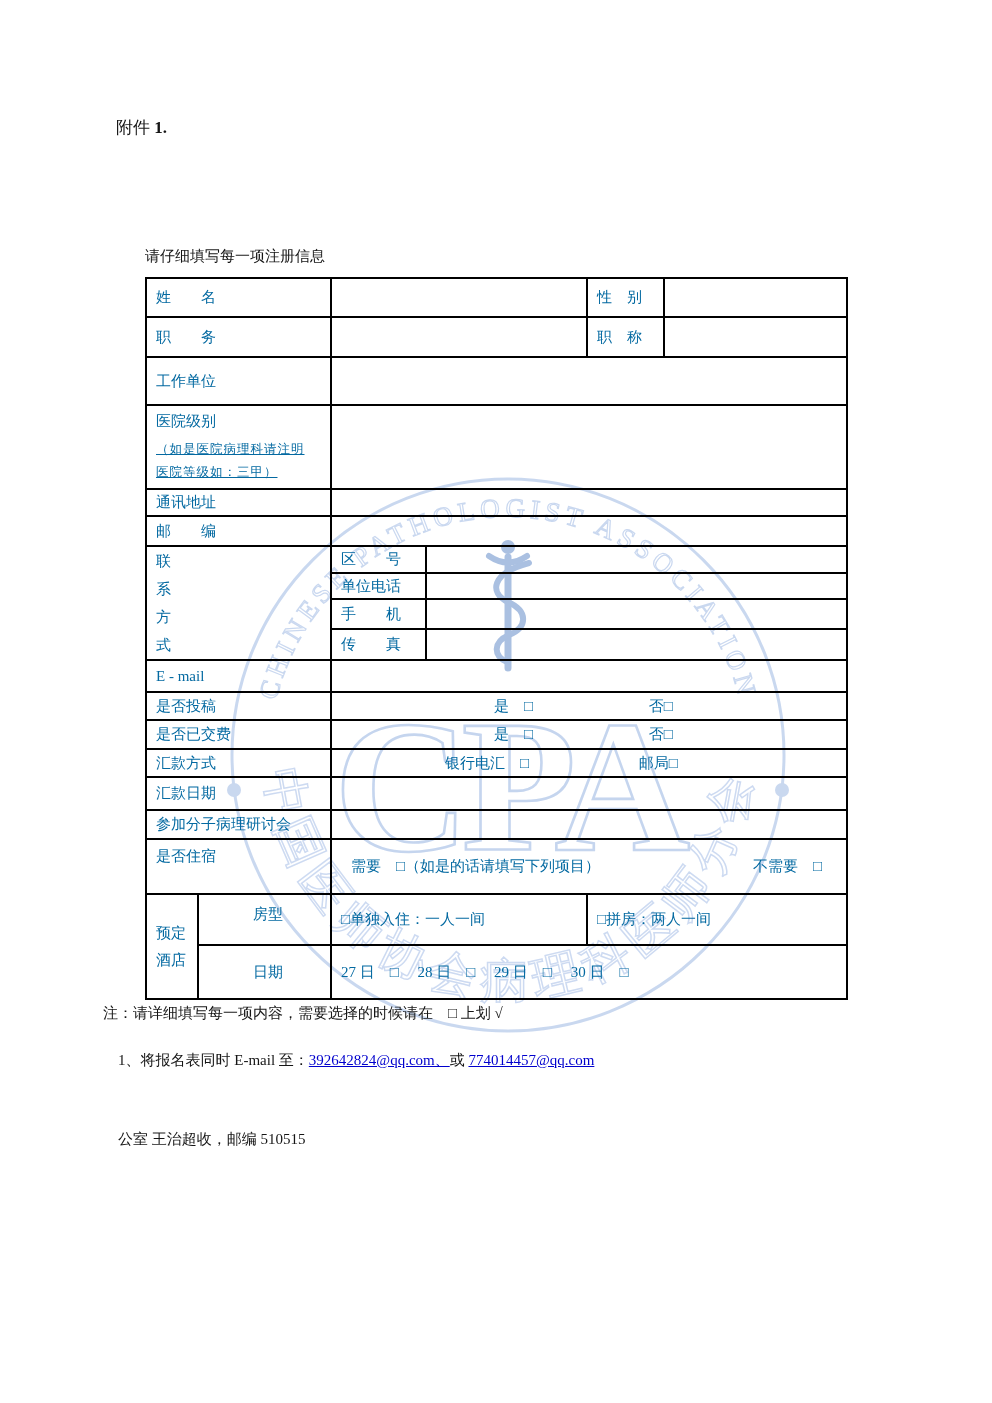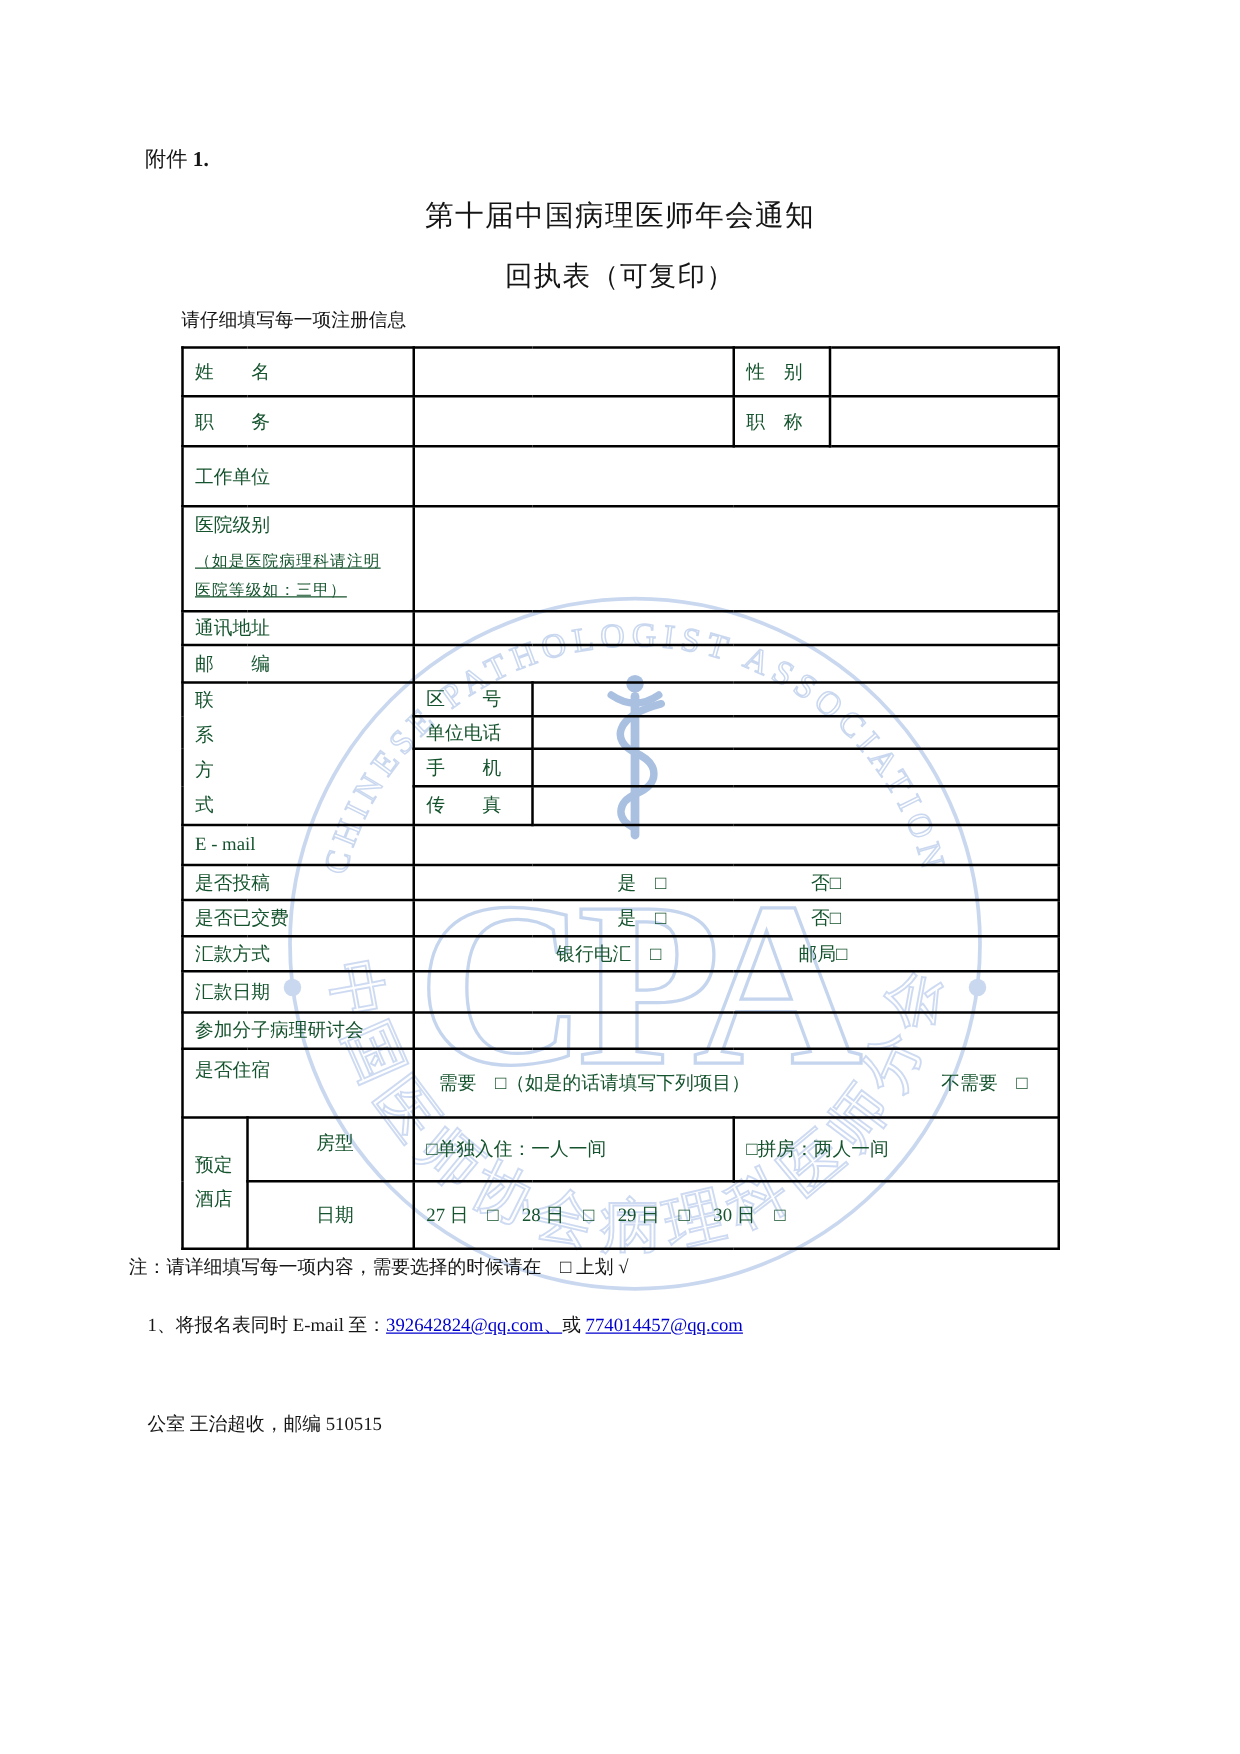--- a/index.html
+++ b/index.html
@@ -22,21 +22,21 @@
   #f2{left:118px;top:1090px;font-size:15px;}
   #f3{left:118px;top:1130px;font-size:15px;}
   #f2 .b2{font-weight:bold;font-size:16.5px;}
   a.lnk{color:#0000cd;text-decoration:underline;}
   
   #regtable{
     position:absolute;left:145px;top:277px;width:701px;
     border-collapse:collapse;table-layout:fixed;background:transparent;
   }
   #regtable td{
-    border:2px solid #000;font-size:15px;color:#14532d;
+    border:2px solid #000;font-size:15px;color:#0369a1;
     padding:0 2px 0 9px;vertical-align:middle;overflow:hidden;
   }
   td.lab{padding-left:10px;}
   td.cc{text-align:center;padding:0;}
   td.hosp{vertical-align:middle;line-height:21px;padding-top:2px;}
   td.hosp .hl{font-size:15px;margin-bottom:6px;}
   td.hosp .sub{font-size:12.5px;letter-spacing:1px;line-height:23px;text-decoration:underline;}
   td.vlab{vertical-align:middle;padding-left:36px;}
   td.vlab span{display:block;line-height:28px;font-size:15px;}
   td.opt span{display:inline-block;}
@@ -77,22 +77,20 @@
       <path d="M 321,108 C 283,118 281,138 300,147 C 320,156 320,172 301,180 C 285,187 285,201 299,207" stroke-width="6"></path>
     </g>
     <circle cx="26" cy="335" r="7" fill="#c7d6ef"></circle>
     <circle cx="574" cy="335" r="7" fill="#c7d6ef"></circle>
   </svg>
 
   <div class="layer">
 
     <div class="abs" id="attachment"><span>附件 </span><b>1.</b></div>
 
-    <div class="abs" id="doc-title">第十届中国病理医师年会通知</div>
-    <div class="abs" id="doc-subtitle">回执表（可复印）</div>
     <div class="abs" id="caption">请仔细填写每一项注册信息</div>
 
     <table id="regtable">
       <colgroup>
           <col style="width:52px">
           <col style="width:133px">
           <col style="width:95px">
           <col style="width:161px">
           <col style="width:77px">
           <col style="width:183px">

